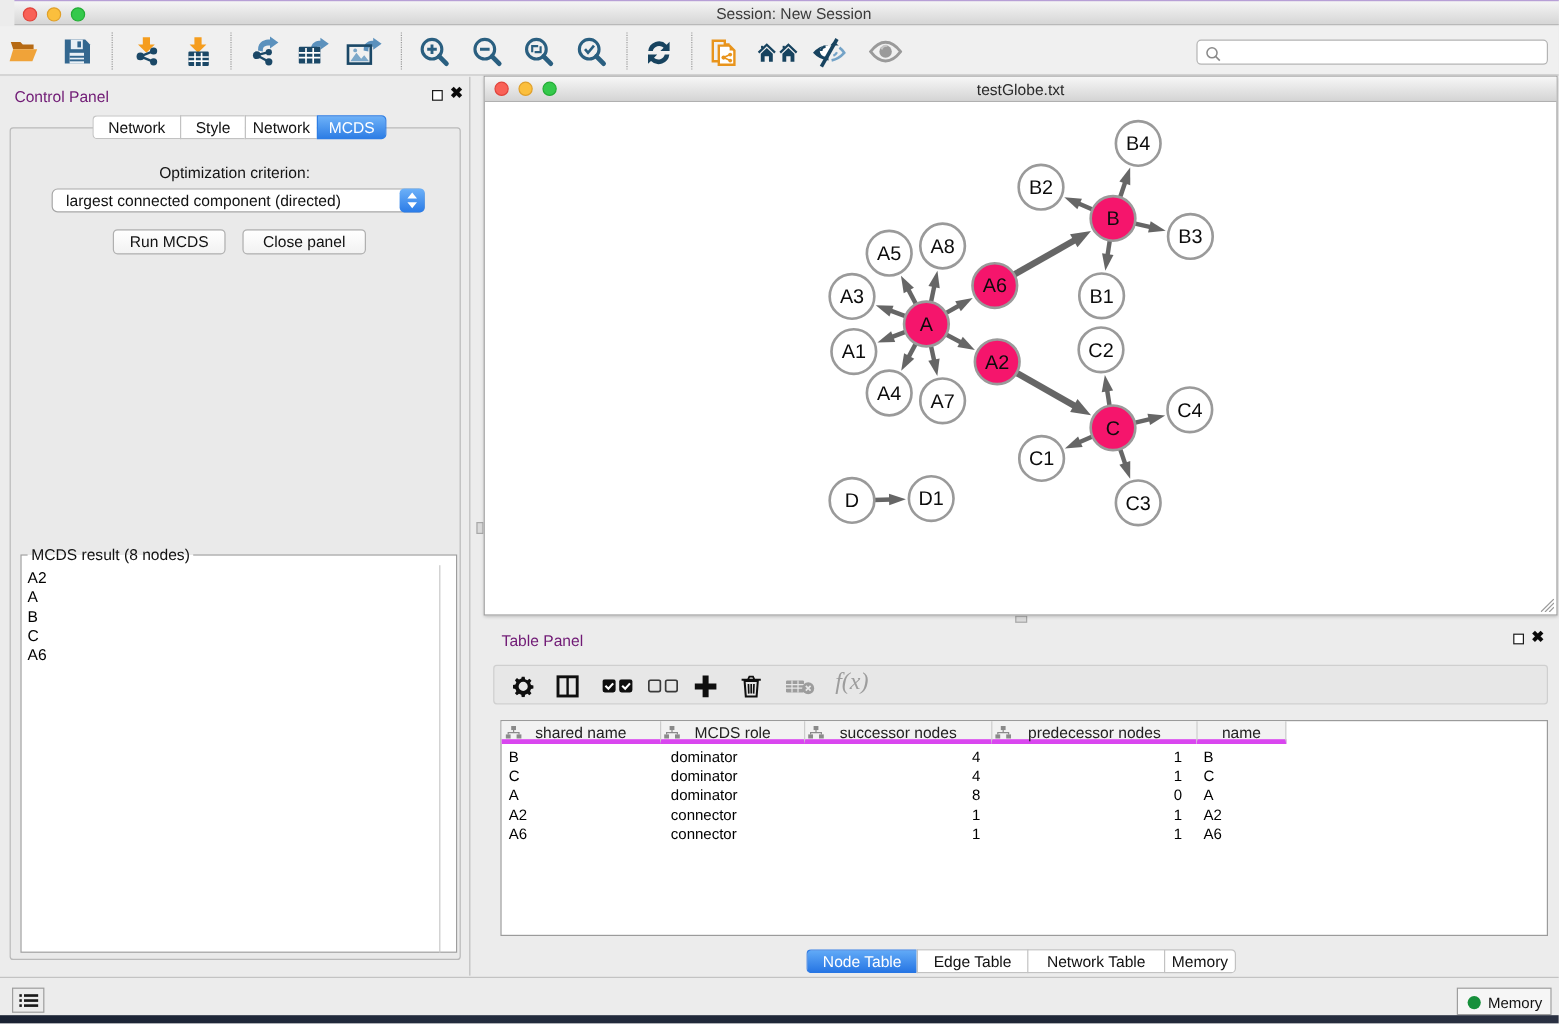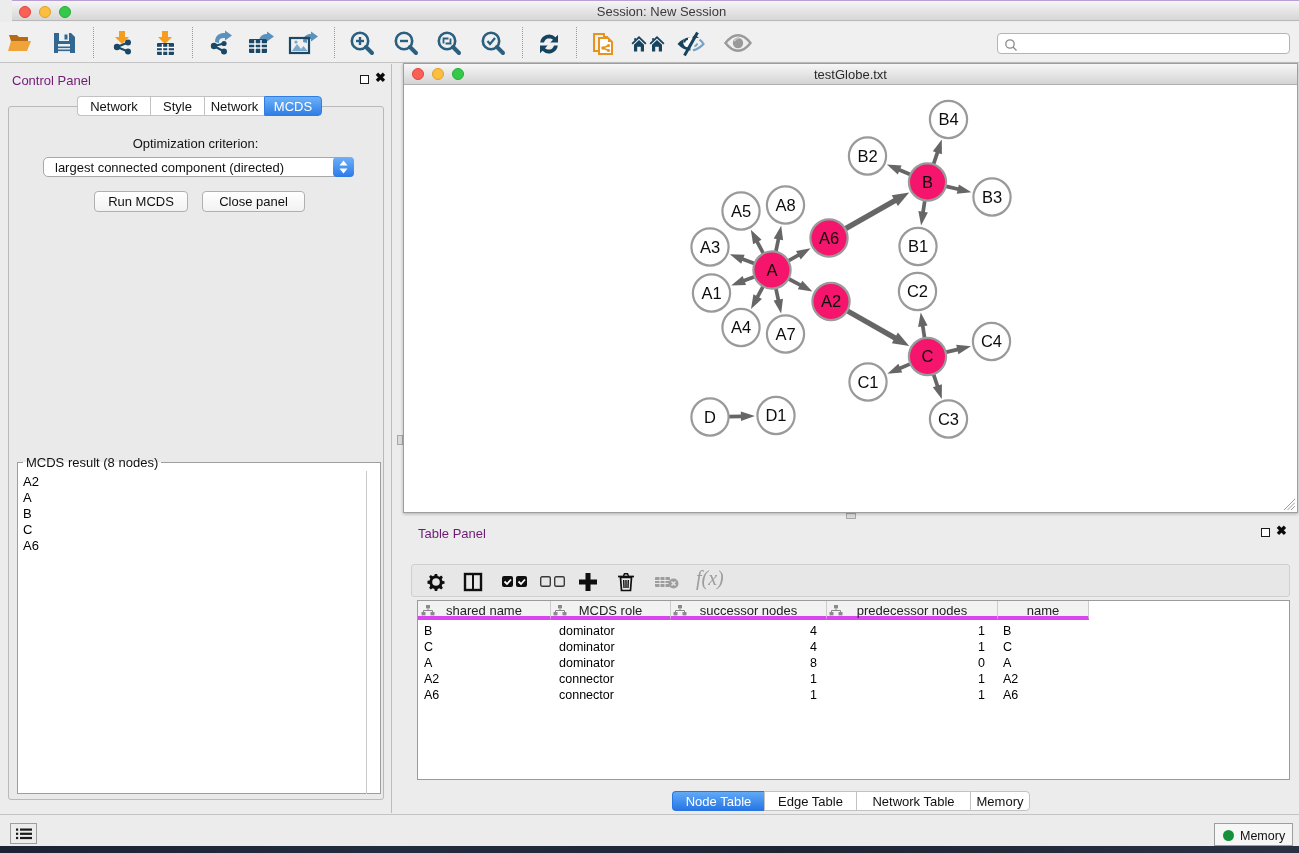--- a/index.html
+++ b/index.html
@@ -24,21 +24,21 @@
 #combo{left:43px;top:93px;width:311px;height:20px;background:#fff;border:1px solid #a8a8a8;border-radius:5px;font-size:13px}
 #combo .cbtxt{position:absolute;left:11px;top:2px}
 #combo .cbbtn{position:absolute;right:-1px;top:-1px;width:21px;height:20px;background:linear-gradient(#6db1f8,#2a7be7);border-radius:4px;}
 .btn{height:21px;background:linear-gradient(#ffffff,#f2f2f2);border:1px solid #b0b0b0;border-radius:4px;text-align:center;line-height:19px;font-size:13px}
 #grpbox{left:17px;top:398px;width:364px;height:332px;background:#fff;border:1px solid #9e9e9e}
 #grptitle{left:5px;top:-8px;padding:0 3px;font-size:13px;background:linear-gradient(#eaeaea 50%,#ffffff 50%)}
 .lst{left:5px;font-size:13px;color:#000}
 #netwin{left:403px;top:63px;width:895px;height:450px;background:#ffffff;border:1px solid #9e9e9e;box-shadow:0 1px 3px rgba(0,0,0,.25)}
 #nettitle{left:0;top:0;width:100%;height:21px;background:linear-gradient(#f7f7f7,#d4d4d4);border-bottom:1px solid #b0b0b0}
 #tpanel{left:397px;top:513px;width:902px;height:300px}
-#tptoolbar{left:14px;top:51px;width:879px;height:33px;background:#e7e7e7;border:1px solid #cfcfcf;border-radius:3px}
+#tptoolbar{left:14px;top:41px;width:879px;height:33px;background:#e7e7e7;border:1px solid #cfcfcf;border-radius:3px}
 #tbl{left:20px;top:87px;width:873px;height:180px;background:#fff;border:1px solid #9b9b9b}
 .th{top:0;height:19px;background:#f2f2f2;border-bottom:4px solid #d946ef;border-left:1px solid #cccccc;text-align:center;font-size:13px;color:#222;line-height:19px}
 .td{font-size:12.5px;color:#000;height:16px;line-height:16px}
 #btabs{left:275px;top:278px;height:20px;display:flex}
 .btab{height:20px;line-height:19px;text-align:center;background:#fff;border:1px solid #c2c2c2;border-right:none;font-size:13px}
 #statusbar{left:0;top:814px;width:1299px;height:33px;background:#ececec;border-top:1px solid #c3c3c3}
 #darkstrip{left:0;top:846px;width:1299px;height:7px;background:linear-gradient(90deg,#1a2233,#232c3e 30%,#1d2535 60%,#2a3142)}
 svg{display:block}
 </style></head><body>
 <div id="titlebar" class="abs">
@@ -355,21 +355,21 @@
       <circle cx="18.5" cy="7.5" r="5" fill="#9d9d9d"></circle>
         <path d="M16.5 5.5 l4 4 M20.5 5.5 l-4 4" stroke="#e7e7e7" stroke-width="1.4"></path>
     </svg>
     <div class="abs" style="left:284px;top:2px;font-family:'Liberation Serif',serif;font-style:italic;font-size:20px;color:#9d9d9d">f(x)</div>
   </div>
   <div id="tbl" class="abs">
     <div class="th abs" style="left:0;width:132px;border-left:none">shared name</div>
     <div class="th abs" style="left:132px;width:120px">MCDS role</div>
     <div class="th abs" style="left:252px;width:156px">successor nodes</div>
     <div class="th abs" style="left:408px;width:171px">predecessor nodes</div>
-    <div class="th abs" style="left:579px;width:92px;border-right:1px solid #cccccc">name</div>
+    <div class="th abs" style="left:579px;width:75px;border-right:1px solid #cccccc">name</div>
     <svg class="abs" style="left:3px;top:4px" width="14" height="12" viewBox="0 0 14 12">
         <g fill="#8a8a8a">
           <rect x="5" y="0" width="4" height="3.4"></rect>
           <rect x="0.5" y="7" width="4" height="3.4"></rect>
           <rect x="9.5" y="7" width="4" height="3.4"></rect>
         </g>
         <g stroke="#8a8a8a" stroke-width="1">
           <path d="M7 3.4 V5.5 M2.5 7 V5.5 H11.5 V7" fill="none"></path>
         </g>
       </svg>

